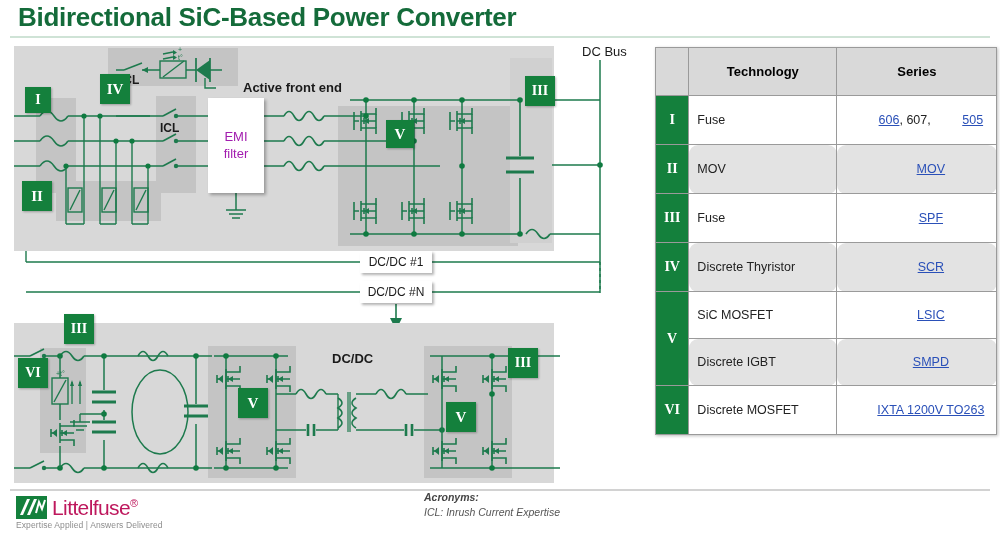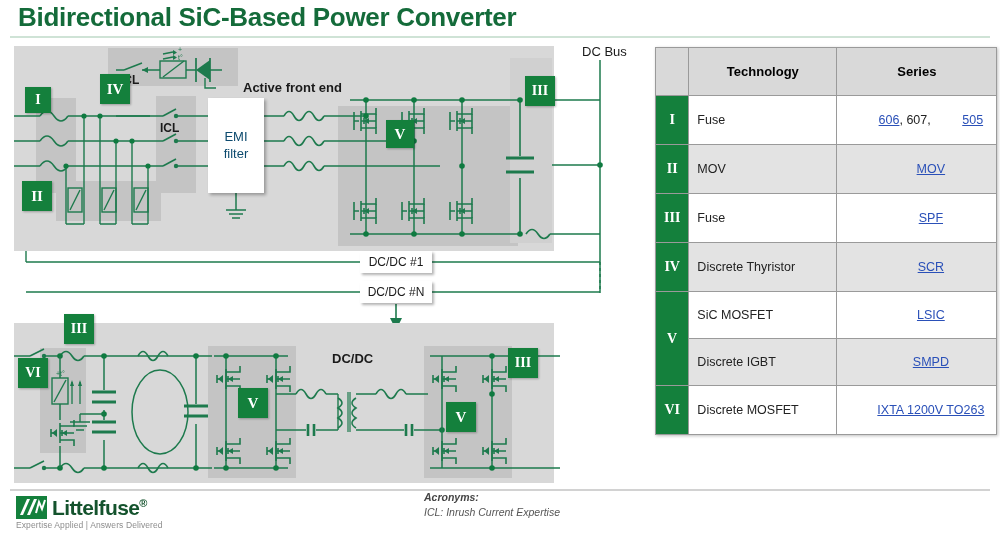--- a/index.html
+++ b/index.html
@@ -40,21 +40,21 @@
   
   .busbox{
     position:absolute;background:#ffffff;border:0;
     display:flex;align-items:center;justify-content:center;
     font-size:12px;color:#1a1a1a;
     box-shadow:1.5px 1.5px 2.5px rgba(0,0,0,.30);
   }
   #emi-filter{
     position:absolute;background:#ffffff;
     display:flex;flex-direction:column;align-items:center;justify-content:center;
-    font-size:13px;color:#0c4a6e;line-height:1.25;
+    font-size:13px;color:#a21caf;line-height:1.25;
     box-shadow:2px 2px 3px rgba(0,0,0,.3);
   }
   
   #tech-table{
     position:absolute;left:655px;top:47px;
     border-collapse:collapse;
     font-size:12.5px;
     box-shadow:1px 1px 3px rgba(0,0,0,.25);
     background:#fff;
   }
@@ -67,34 +67,34 @@
     background:#d9d9d9;text-align:center;font-weight:bold;color:#000;
     height:26px;font-size:13px;
   }
   #tech-table td.rn{
     background:#14803c;color:#fff;text-align:center;width:30px;
     font-family:"Liberation Serif",serif;font-weight:bold;font-size:14px;
     border-color:#9a9a9a;
   }
   #tech-table td.tech{width:148px;}
   #tech-table td.series{width:160px;text-align:center;}
-  #tech-table tr.alt td.tech,#tech-table tr.alt td.series{background:#e3e3e3;}
+  #tech-table tr.alt td.tech,#tech-table tr.alt td.series{background:#e3e3e3;border-radius:9px;}
   #tech-table tr.white td.tech,#tech-table tr.white td.series{background:#ffffff;}
   .lnk{color:#2a50b8;text-decoration:underline;margin-left:28px;}
   .nolnk{color:#222;text-decoration:none;}
   
   #footer-rule{
     position:absolute;left:10px;top:489px;width:980px;height:1.5px;background:#d2d2d2;
   }
   #logo{
     position:absolute;left:16px;top:495px;
   }
   #logo-word{
     position:absolute;left:52px;top:496px;
-    font-size:21px;font-weight:bold;color:#14532d;letter-spacing:-.6px;
+    font-size:21px;font-weight:normal;color:#be185d;letter-spacing:-.6px;
   }
   #logo-reg{font-size:11px;vertical-align:super;}
   #logo-tag{
     position:absolute;left:16px;top:520px;
     font-size:8.5px;color:#8d8d8d;letter-spacing:.1px;white-space:nowrap;
   }
   #acronyms{
     position:absolute;left:424px;top:490px;
     font-size:10.5px;font-style:italic;color:#555;line-height:1.45;
   }

